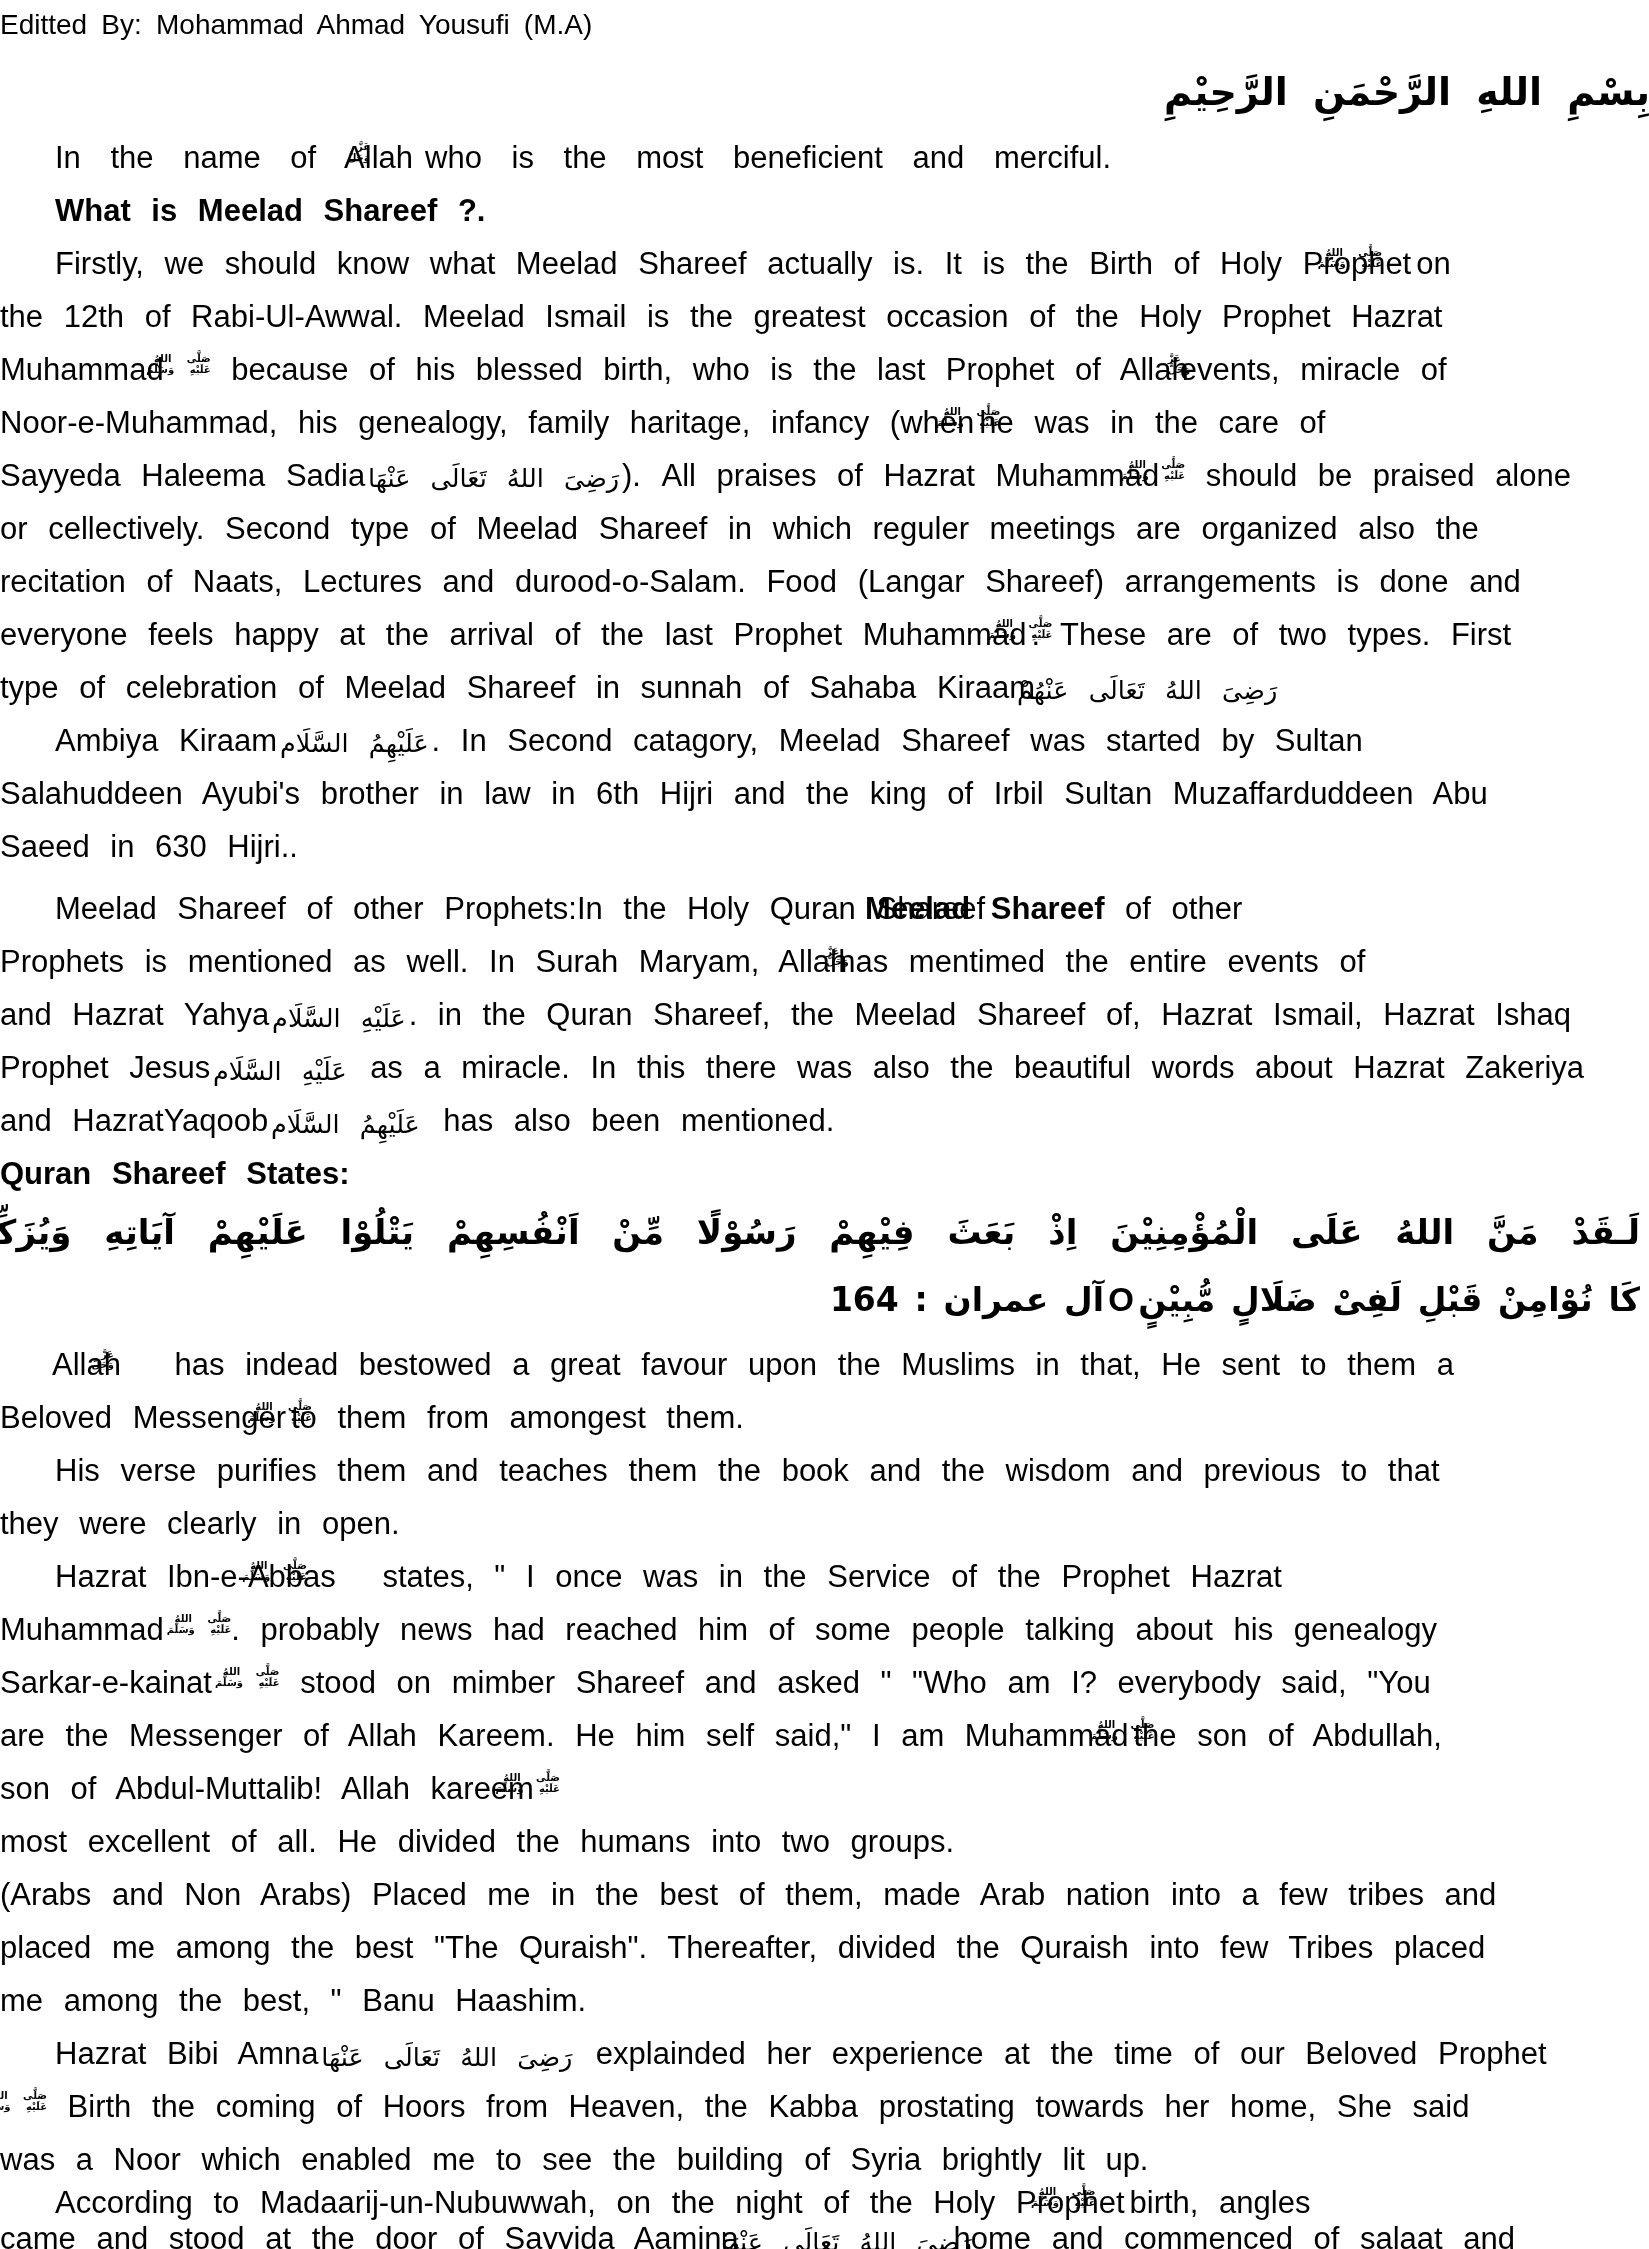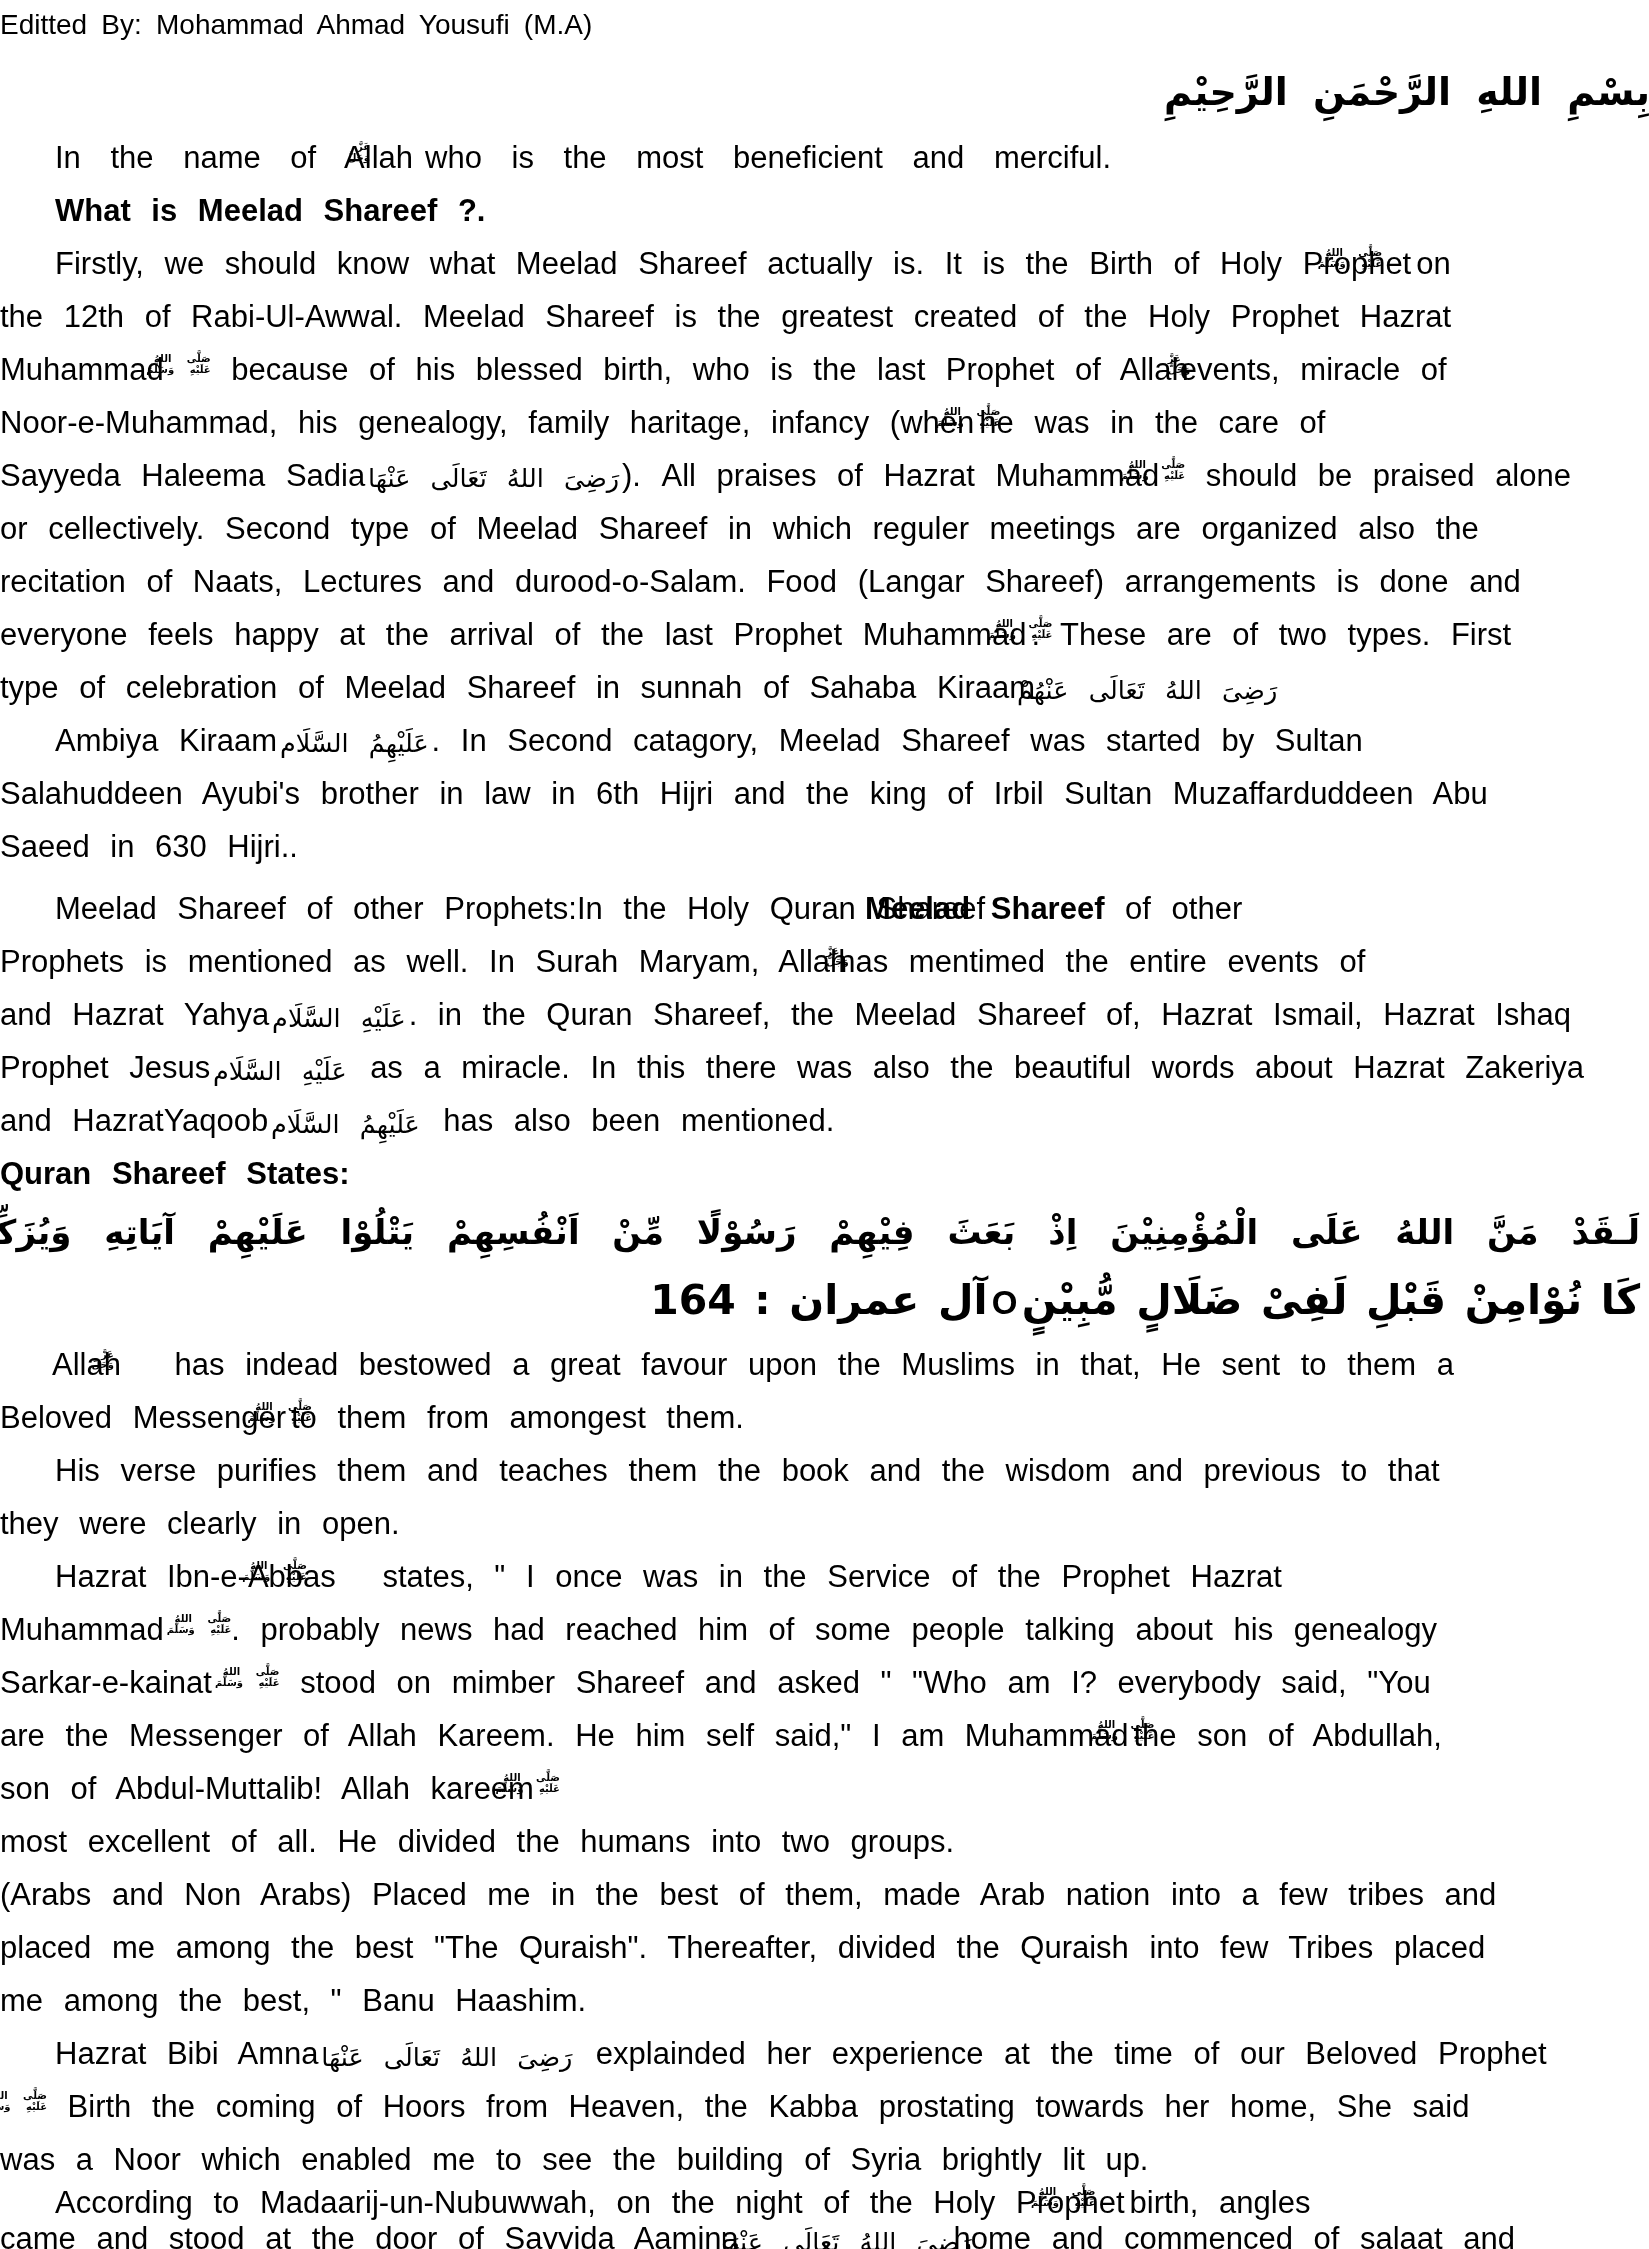--- a/index.html
+++ b/index.html
@@ -16,21 +16,21 @@
   .c{text-align:right;}
   .r{text-align:right;padding-right:10px;}
   .ind{text-indent:55px;}
   .ind2{text-indent:40px;margin-left:12px;}
   .ws2{word-spacing:21px;}
   .b{font-weight:bold;}
   .mt{margin-top:9.2px;}
   .verse{height:71px;line-height:65px;word-spacing:21px;}
   .verse .arq{font-size:34px;}
   .verse2{height:67px;line-height:58px;word-spacing:4.3px;}
-  .verse2 .arq{font-size:41px;}
+  .verse2 .arq{font-size:33px;}
   .tight{height:34px;line-height:34px;}
   .last{height:57px;line-height:37px;}
   .en{}
   .arq{font-family:"DejaVu Sans",sans-serif;font-weight:bold;}
   .ar{font-family:"DejaVu Sans",sans-serif;font-size:25.5px;direction:rtl;unicode-bidi:embed;vertical-align:-1.4px;padding:0 2.8px;}
   .hon{display:inline-block;direction:rtl;text-align:left;font-family:"DejaVu Sans",sans-serif;vertical-align:7px;line-height:1;font-weight:bold;}
   .saw{width:47px;font-size:10px;}
   .saw div{line-height:11.3px;}
   .azwj{width:33px;font-size:10px;}
   .azwj div{line-height:10.6px;}
@@ -40,21 +40,21 @@
 </style>
 </head>
 <body>
 
 <div class="page">
     <div class="line l1"><span class="en">Editted By: Mohammad Ahmad Yousufi (M.A)</span></div>
     <div class="line c bism"><span dir="rtl" class="arq">بِسْمِ اللهِ الرَّحْمَنِ الرَّحِيْمِ</span></div>
     <div class="line ind ws2"><span class="en">In the name of  Allah</span><span class="hon azwj ov1"><div>عَزَّ</div><div>وَجَلَّ</div></span><span class="en">who is the most beneficient and merciful.</span></div>
     <div class="line ind b"><span class="en">What is Meelad Shareef ?.</span></div>
     <div class="line ind"><span class="en">Firstly, we should know what  Meelad Shareef actually is. It is the Birth of Holy Prophet</span><span class="hon saw ov1"><div>صَلَّى اللهُ</div><div>عَلَيْهِ وَسَلَّمَ</div></span><span class="en ov1">on</span></div>
-    <div class="line"><span class="en">the 12th of Rabi-Ul-Awwal. Meelad Shareef is the greatest created of the Holy Prophet Hazrat</span></div>
+    <div class="line"><span class="en">the 12th of Rabi-Ul-Awwal. Meelad Ismail is the greatest occasion of the Holy Prophet Hazrat</span></div>
     <div class="line"><span class="en">Muhammad</span><span class="hon saw"><div>صَلَّى اللهُ</div><div>عَلَيْهِ وَسَلَّمَ</div></span><span class="en"> because of his blessed birth, who is the last Prophet of Allah</span><span class="hon azwj ov1"><div>عَزَّ</div><div>وَجَلَّ</div></span><span class="en ov1">events, miracle of</span></div>
     <div class="line"><span class="en">Noor-e-Muhammad, his genealogy, family haritage, infancy (when</span><span class="hon saw ov1"><div>صَلَّى اللهُ</div><div>عَلَيْهِ وَسَلَّمَ</div></span><span class="en ov1">he was in the care of</span></div>
     <div class="line"><span class="en">Sayyeda Haleema Sadia</span><span class="ar">رَضِىَ اللهُ تَعَالَى عَنْهَا</span><span class="en">). All praises of Hazrat Muhammad</span><span class="hon saw ov1"><div>صَلَّى اللهُ</div><div>عَلَيْهِ وَسَلَّمَ</div></span><span class="en"> should be praised alone</span></div>
     <div class="line"><span class="en">or cellectively. Second type of Meelad Shareef in which  reguler meetings are organized also the</span></div>
     <div class="line"><span class="en">recitation of Naats, Lectures and durood-o-Salam. Food (Langar Shareef) arrangements is done and</span></div>
     <div class="line"><span class="en">everyone feels happy at the arrival of the last Prophet Muhammad</span><span class="hon saw ov1"><div>صَلَّى اللهُ</div><div>عَلَيْهِ وَسَلَّمَ</div></span><span class="en ov1">. These are of two types.  First</span></div>
     <div class="line"><span class="en">type of celebration of Meelad Shareef in sunnah of Sahaba Kiraam</span><span class="ar ov1">رَضِىَ اللهُ تَعَالَى عَنْهُمْ</span></div>
     <div class="line ind"><span class="en">Ambiya Kiraam</span><span class="ar">عَلَيْهِمُ السَّلَام</span><span class="en">. In Second catagory, Meelad Shareef was  started by Sultan</span></div>
     <div class="line"><span class="en">Salahuddeen Ayubi's brother in law in 6th Hijri and the king of Irbil Sultan Muzaffarduddeen Abu</span></div>
     <div class="line"><span class="en">Saeed in 630 Hijri..</span></div>

